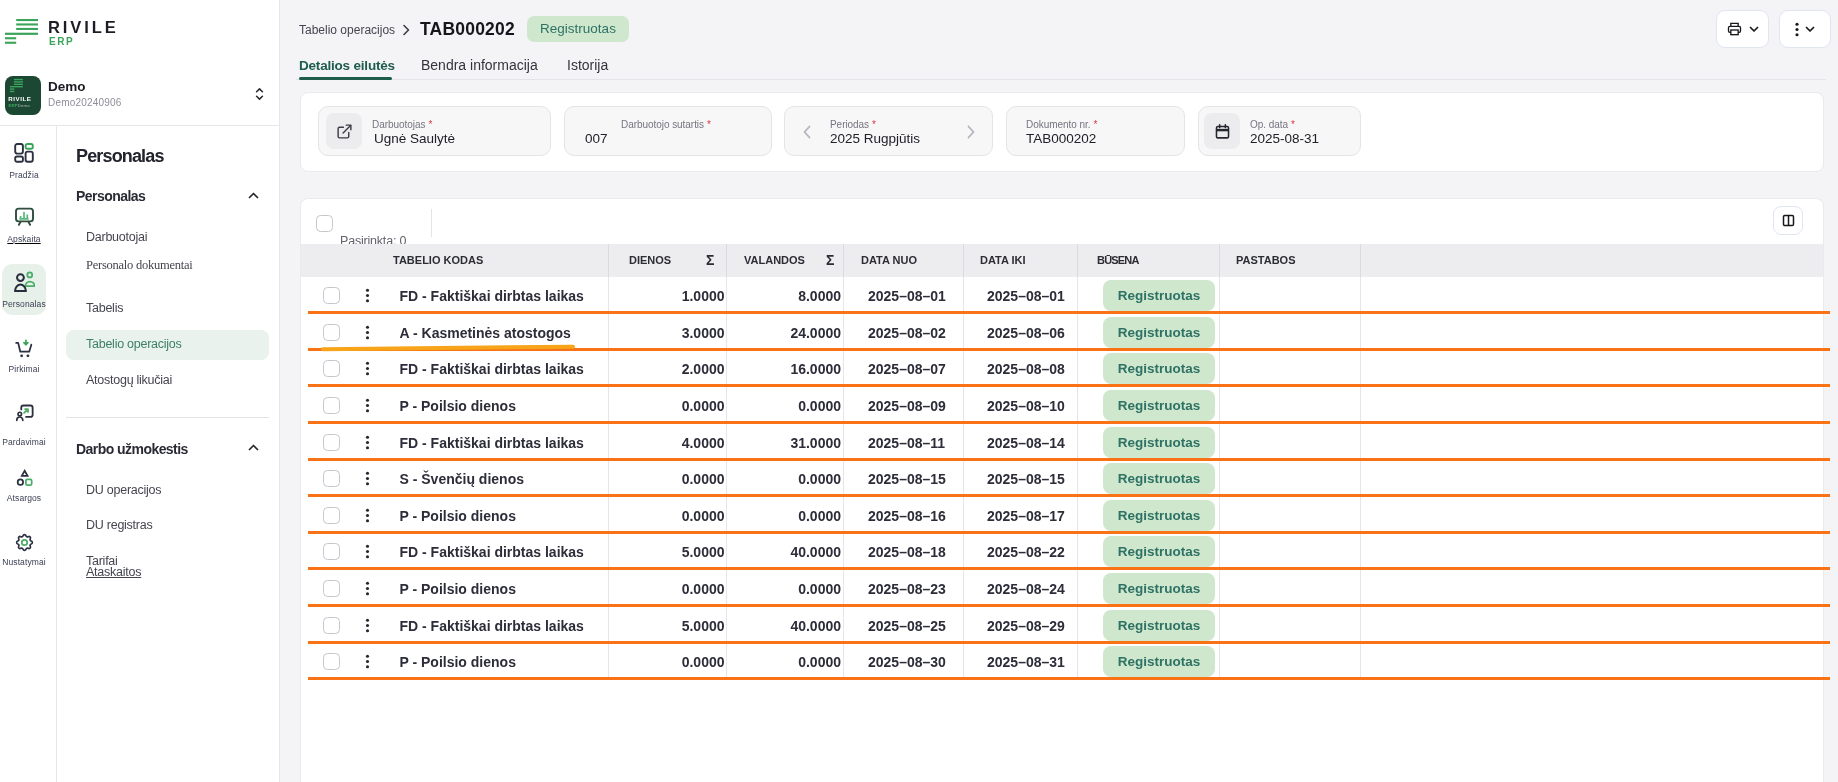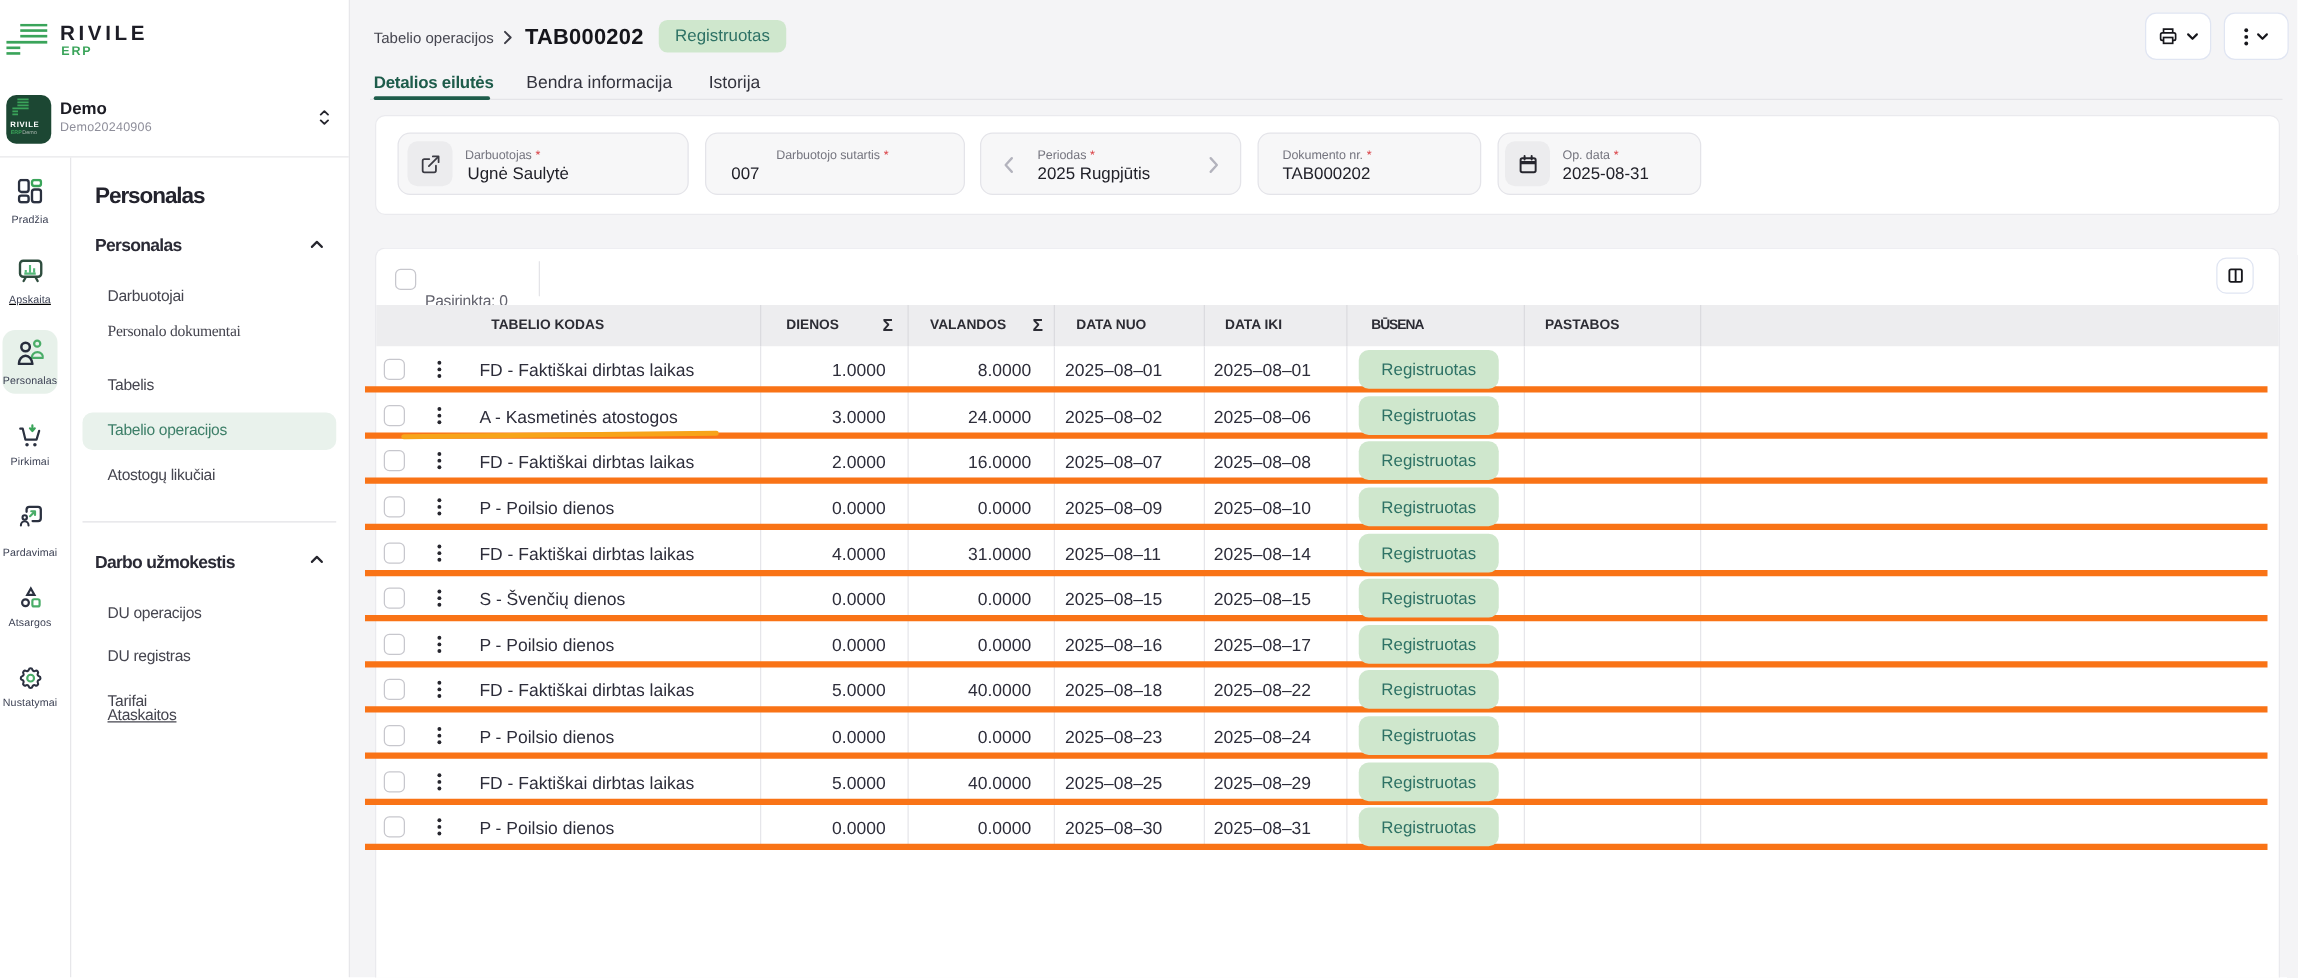--- a/index.html
+++ b/index.html
@@ -41,21 +41,21 @@
 
 #tablecard { position:absolute; left:300px; top:198px; width:1524px; height:600px; background:#fff; border:1px solid #eaeaee; border-radius:8px 8px 0 0; border-bottom:none; }
 .cb { position:absolute; width:17px; height:17px; border:1.5px solid #c7c7cd; border-radius:4.5px; background:#fff; }
 #seltext { position:absolute; left:340px; top:216px; font-size:12.5px; letter-spacing:-0.2px; color:#62626d;margin-top:18px; }
 #toolsep { position:absolute; left:431px; top:209px; width:1px; height:28px; background:#e4e4e8; }
 #colbtn { position:absolute; left:1773px; top:206px; width:30px; height:29px; background:#fff; border:1px solid #e0e5f2; border-radius:8px; display:flex; align-items:center; justify-content:center; }
 #thead { position:absolute; left:301px; top:244px; width:1522px; height:33px; background:#ededef; }
 .th { position:absolute; font-size:11px; font-weight:bold; letter-spacing:0px; color:#2c2c34; top:254px; }
 .vsep-h { position:absolute; top:244px; height:33px; width:1px; background:#dbdbdf; }
 .vsep-b { position:absolute; top:277px; height:403px; width:1px; background:#e6e6ea; }
-.row { position:absolute; left:292px; width:1522px; height:37px; border-bottom:5px solid #f97316; }
+.row { position:absolute; left:308px; width:1522px; height:37px; border-bottom:3px solid #f97316;font-weight:bold; }
 .code { position:absolute; left:91.5px; top:11px; font-size:14px; color:#2d2d3a; white-space:nowrap; }
 .num1 { position:absolute; left:307px; width:109.5px; top:11px; text-align:right; font-size:14px; color:#2d2d3a; }
 .num2 { position:absolute; left:424px; width:109px; top:11px; text-align:right; font-size:14px; color:#2d2d3a; }
 .d1 { position:absolute; left:560px; top:11px; font-size:14px; color:#2d2d3a; }
 .d2 { position:absolute; left:679px; top:11px; font-size:14px; color:#2d2d3a; }
 .rbadge { position:absolute; left:795px; top:3px; width:112px; height:31px; border-radius:8px; background:#cfe7cd; color:#2e7265; font-size:13.5px; line-height:31px; text-align:center; }
 .dots { position:absolute; left:57px; top:11px; }
 .rowcb { position:absolute; left:15px; top:10px; width:17px; height:17px; border:1.5px solid #c7c7cd; border-radius:4.5px; background:#fff; }
 #annline { position:absolute; left:321px; top:346px; width:254px; height:4.2px; background:#f7a41a; border-radius:2.5px; transform:rotate(-0.6deg); }
 </style>

